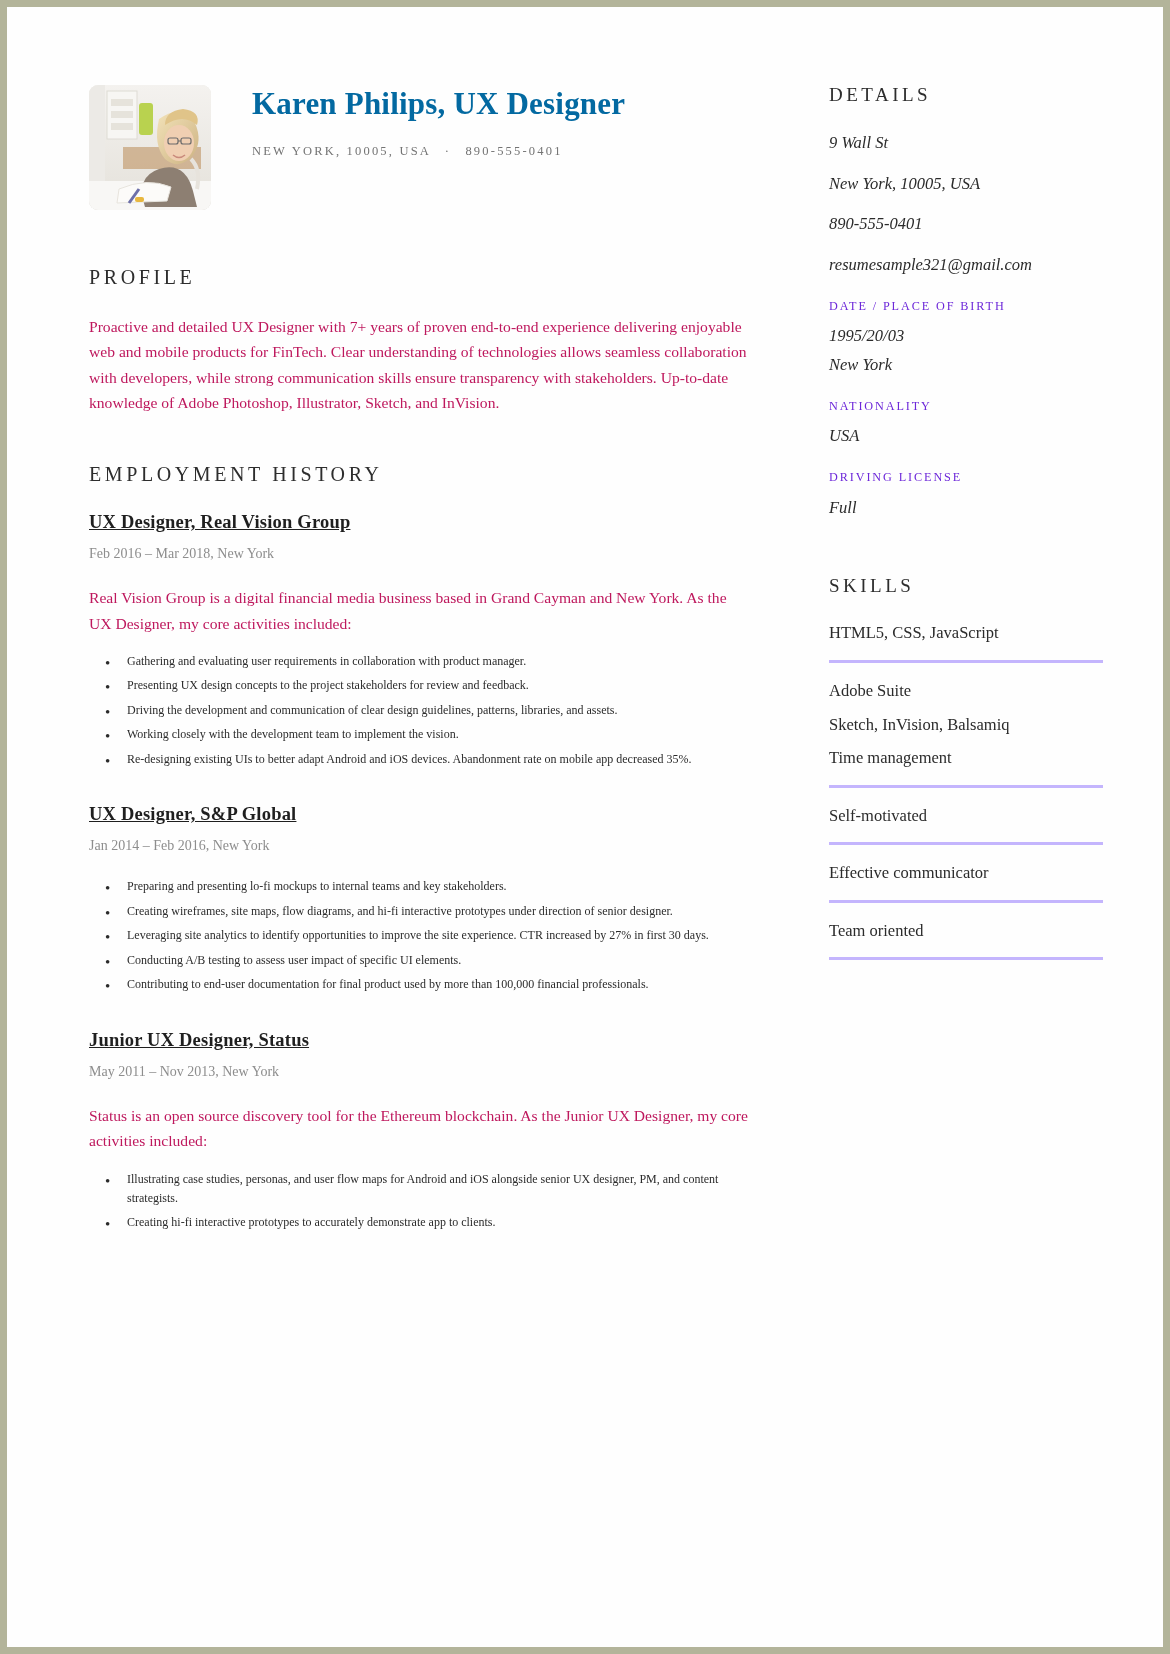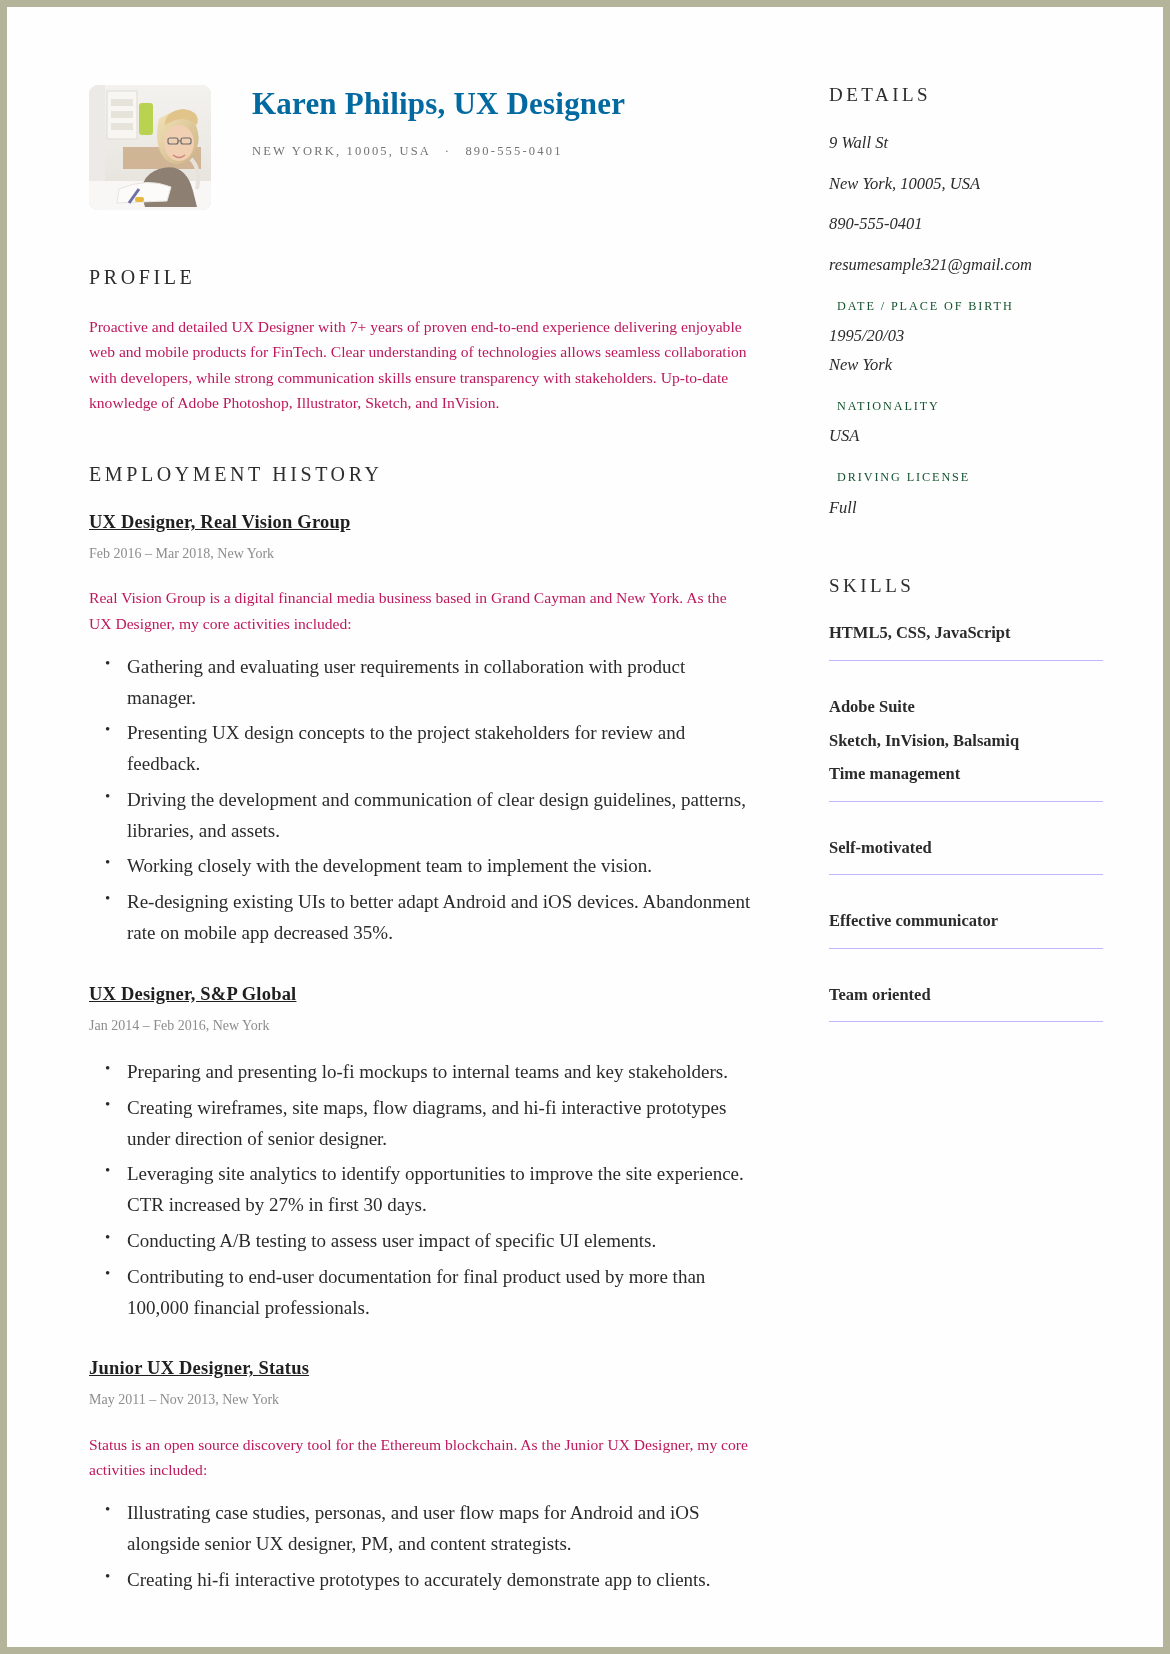--- a/index.html
+++ b/index.html
@@ -119,21 +119,21 @@
     color: #8d8d8d;
     margin: 0 0 22px 0;
     line-height: 1.3;
   }
   ul.job-bullets {
     margin: 0;
     padding-left: 34px;
     list-style: none;
   }
   ul.job-bullets li {
-    font-size: 19px;
+    font-size: 12px;
     line-height: 1.62;
     margin-bottom: 5px;
     position: relative;
     padding-left: 4px;
   }
   ul.job-bullets li::before {
     content: "\2022";
     position: absolute;
     left: -18px;
     top: -1px;
@@ -156,31 +156,30 @@
     font-size: 16.5px;
     line-height: 1.62;
     color: #2b2b2b;
     margin: 0 0 14px 0;
     font-style: italic;
   }
   .side-line.tight { margin-bottom: 2px; }
   .side-sublabel {
     font-size: 12.2px;
     letter-spacing: 1.9px;
-    color: #14532d;
-    margin: 20px 0 10px 8px;
+    color: #6d28d9;
+    margin: 20px 0 10px 0;
     line-height: 1.2;
   }
   .details-block { margin-bottom: 54px; }
 
   .skills-group {
-    border-bottom: 1px solid #c4b5fd;
+    border-bottom: 3px solid #c4b5fd;
     padding-bottom: 14px;
-    margin-bottom: 33px;
-    font-weight: bold;
+    margin-bottom: 15px;
   }
   .skills-group:last-child { }
   .skill-line {
     font-size: 16.5px;
     line-height: 1.55;
     color: #2b2b2b;
     margin: 0 0 8px 0;
   }
   .skill-line:last-child { margin-bottom: 0; }
 </style>

